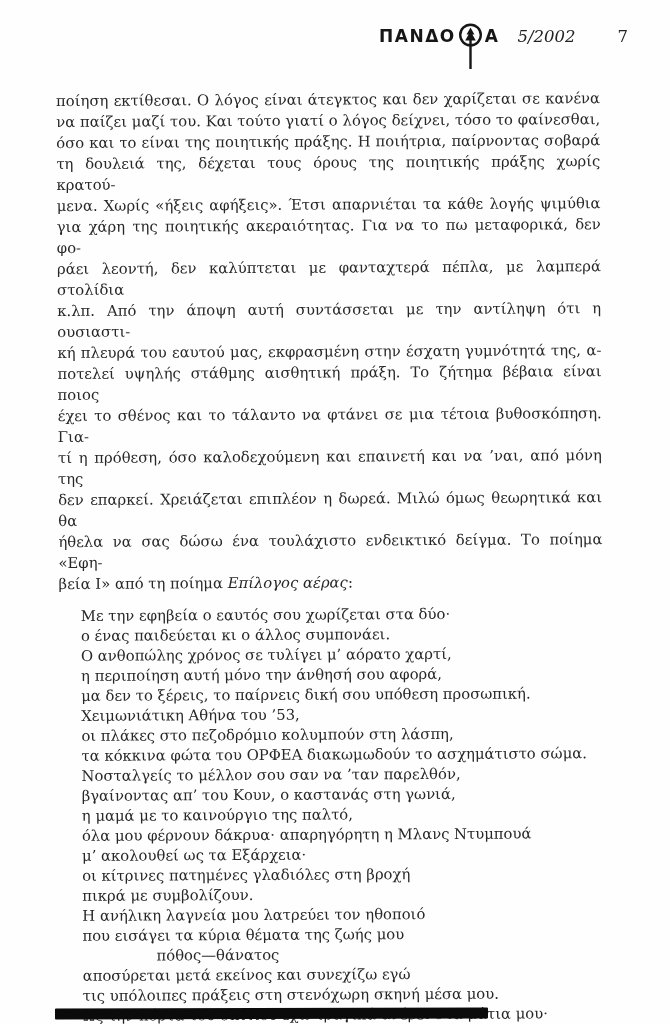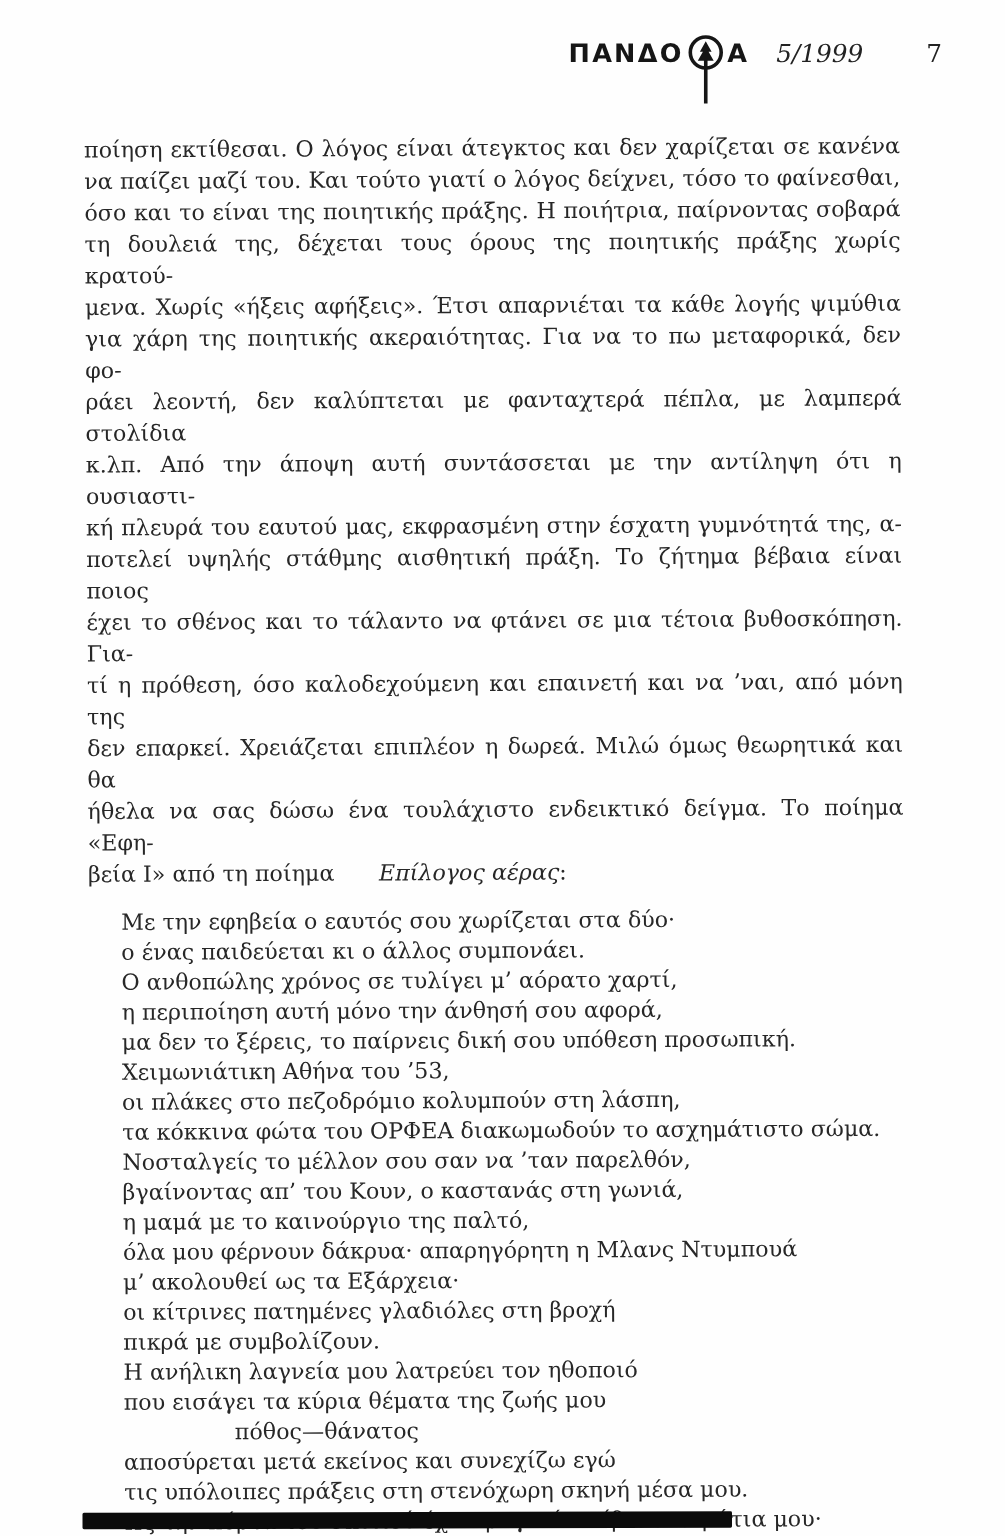--- a/index.html
+++ b/index.html
@@ -32,21 +32,21 @@
   
   .text-block{
     position:absolute;left:56px;top:90px;width:544px;
     transform:rotate(-0.3deg);transform-origin:top left;
   }
   .pline{
     font-size:14.8px;line-height:21px;
     text-align:justify;text-align-last:justify;
   }
   .pline.last{text-align-last:left;}
-  .pline .coll{font-style:italic;margin-left:25px;}
+  .pline .coll{font-style:italic;}
   .poem{margin-top:12px;margin-left:22px;}
   .poem-line{font-size:14.8px;line-height:20px;white-space:nowrap;}
   .poem-line.ind-2{padding-left:74px;}
   
   .scan-bar{
     position:absolute;left:55px;top:1008px;width:433px;height:11px;
     background:#0b0b0b;border-radius:1px;
     transform:rotate(-0.15deg);
   }
 </style>
@@ -60,21 +60,21 @@
       <span>ΠΑΝΔΟ</span>
       <span class="logo-wrap">
         <svg width="27" height="48" viewBox="0 0 27 48" xmlns="http://www.w3.org/2000/svg">
           <circle cx="13.5" cy="12" r="10.3" fill="none" stroke="#161616" stroke-width="2.4"></circle>
           <path d="M13.5 4.5 L9.6 11.5 L11.6 11.5 L8.2 17.5 L18.8 17.5 L15.4 11.5 L17.4 11.5 Z" fill="#161616"></path>
           <rect x="12.3" y="17" width="2.4" height="29" fill="#161616"></rect>
         </svg>
       </span>
       <span>Α</span>
     </span>
-    <span class="issue">5/1999</span>
+    <span class="issue">5/2002</span>
     <span class="pageno">7</span>
   </header>
 
   <main class="text-block">
 
     <div class="para">
       <div>
           <div class="pline">ποίηση εκτίθεσαι. Ο λόγος είναι άτεγκτος και δεν χαρίζεται σε κανένα</div>
           <div class="pline">να παίζει μαζί του. Και τούτο γιατί ο λόγος δείχνει, τόσο το φαίνεσθαι,</div>
           <div class="pline">όσο και το είναι της ποιητικής πράξης. Η ποιήτρια, παίρνοντας σοβαρά</div>

